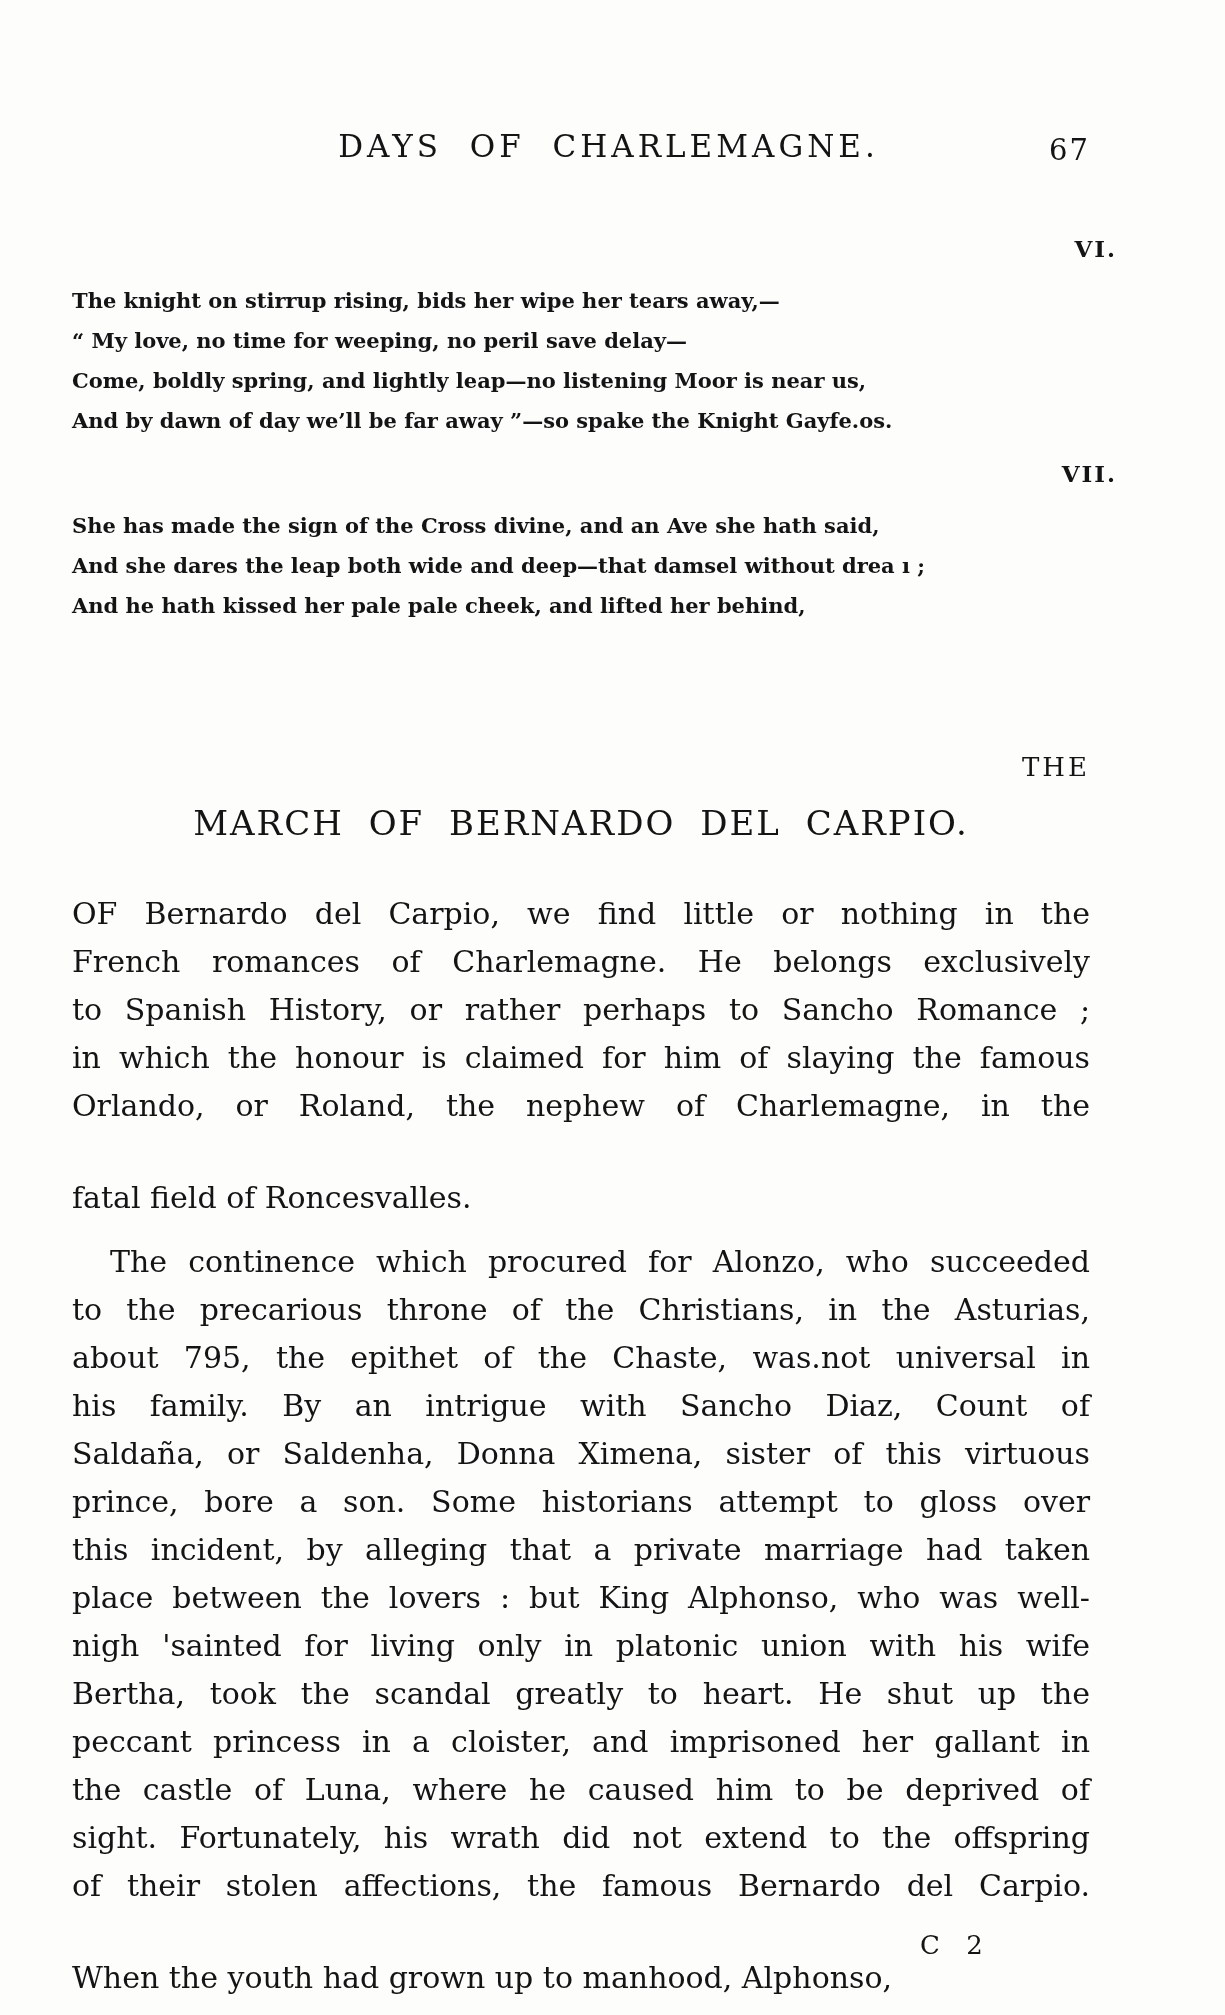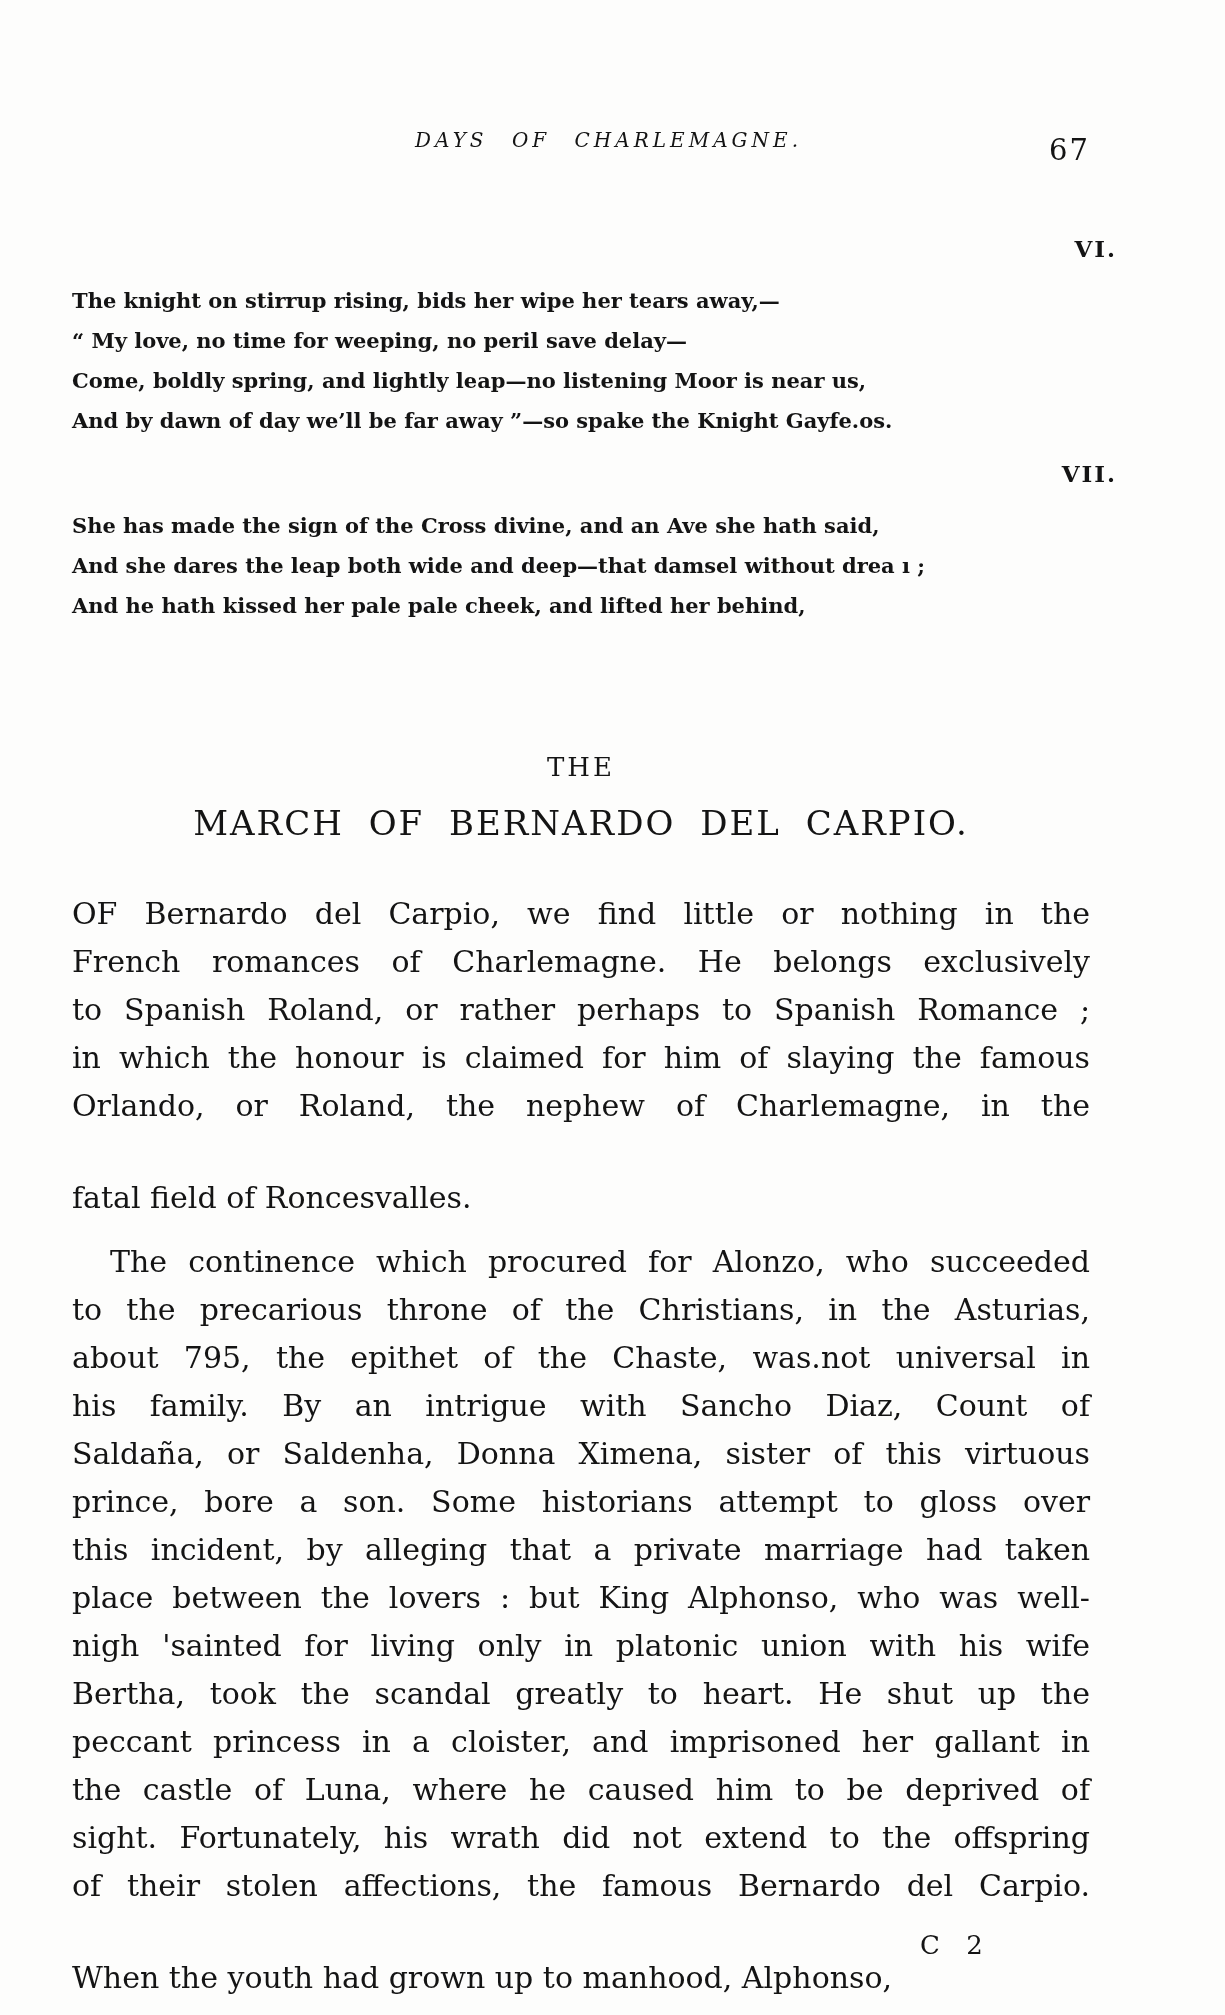--- a/index.html
+++ b/index.html
@@ -11,21 +11,21 @@
     color:#141414;
     font-family:"DejaVu Serif","Liberation Serif",serif;
     overflow:hidden;
   }
   
   .running-head{
     position:absolute;top:128px;left:72px;width:1018px;height:44px;
   }
   .running-title{
     display:block;text-align:center;margin-left:55px;
-    font-style:italic;font-size:20px;letter-spacing:4px;word-spacing:14px;
+    font-size:31px;letter-spacing:4px;word-spacing:14px;
     white-space:nowrap;
   }
   .page-number{
     position:absolute;right:0;top:5px;
     font-size:29px;letter-spacing:2px;
   }
   
   .stanza{position:absolute;left:72px;width:1045px;}
   .stanza-vi{top:235px;}
   .stanza-vii{top:460px;}
@@ -34,21 +34,21 @@
     font-size:23px;letter-spacing:2px;font-weight:bold;
   }
   .poem-lines .line{
     font-size:21px;line-height:40px;white-space:pre;
     text-align:left;
     font-weight:bold;
   }
   
   .section-pretitle{
     position:absolute;top:752px;left:72px;width:1018px;
-    text-align:center;font-size:26px;letter-spacing:3px;
+    text-align:right;font-size:26px;letter-spacing:3px;
   }
   .section-title{
     position:absolute;top:803px;left:72px;width:1018px;
     text-align:center;font-size:34px;letter-spacing:2px;word-spacing:12px;
     white-space:nowrap;
   }
   
   .para{position:absolute;left:72px;width:1018px;}
   .para-1{top:890px;}
   .para-2{top:1238px;}
@@ -93,21 +93,21 @@
       </div>
   </div>
 
   <div class="section-pretitle">THE</div>
 
   <div class="section-title">MARCH OF BERNARDO DEL CARPIO.</div>
 
   <div class="para para-1">
       <div class="line">OF Bernardo del Carpio, we find little or nothing in the</div>
       <div class="line">French romances of Charlemagne.  He belongs exclusively</div>
-      <div class="line">to Spanish Roland, or rather perhaps to Spanish Romance ;</div>
+      <div class="line">to Spanish History, or rather perhaps to Sancho Romance ;</div>
       <div class="line">in which the honour is claimed for him of slaying the famous</div>
       <div class="line">Orlando, or Roland, the nephew of Charlemagne, in the</div>
       <div class="line">fatal field of Roncesvalles.</div>
     </div>
 
   <div class="para para-2 indent">
       <div class="line">The continence which procured for Alonzo, who succeeded</div>
       <div class="line">to the precarious throne of the Christians, in the Asturias,</div>
       <div class="line">about 795, the epithet of the Chaste, was.not universal in</div>
       <div class="line">his family.  By an intrigue with Sancho Diaz, Count of</div>

